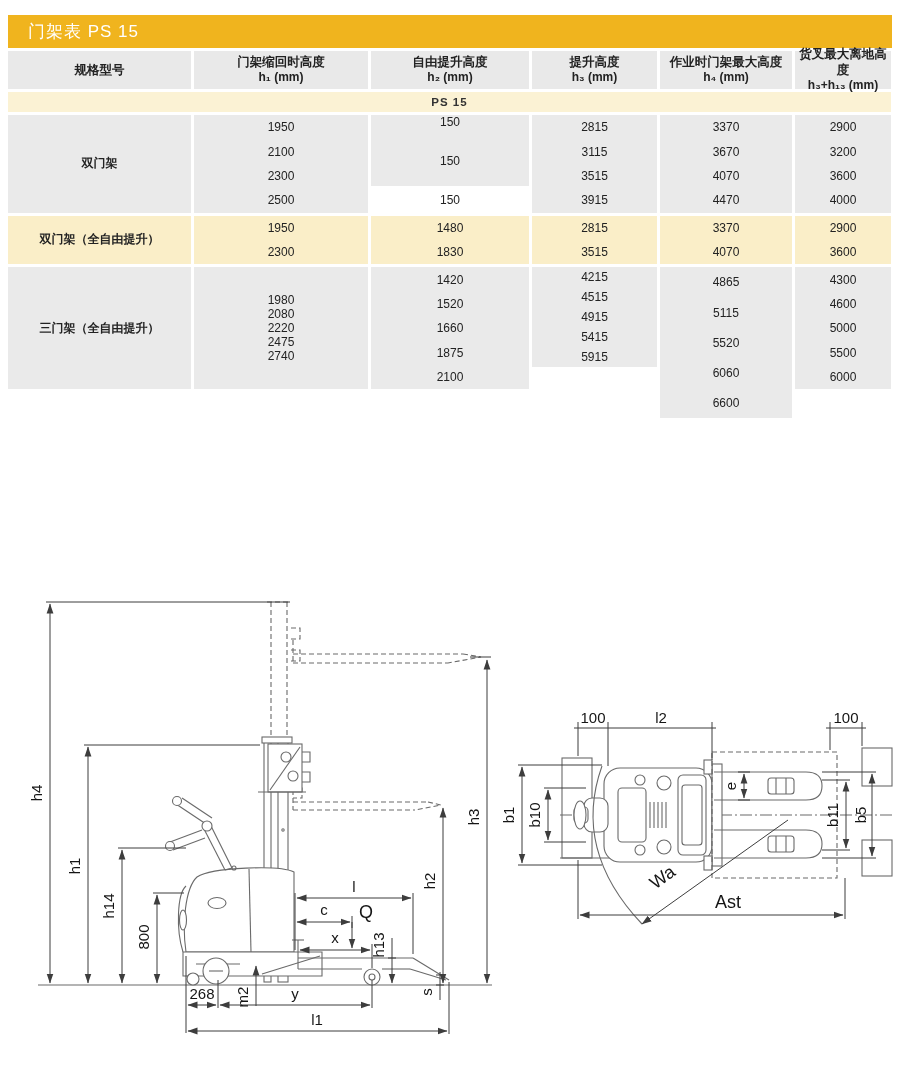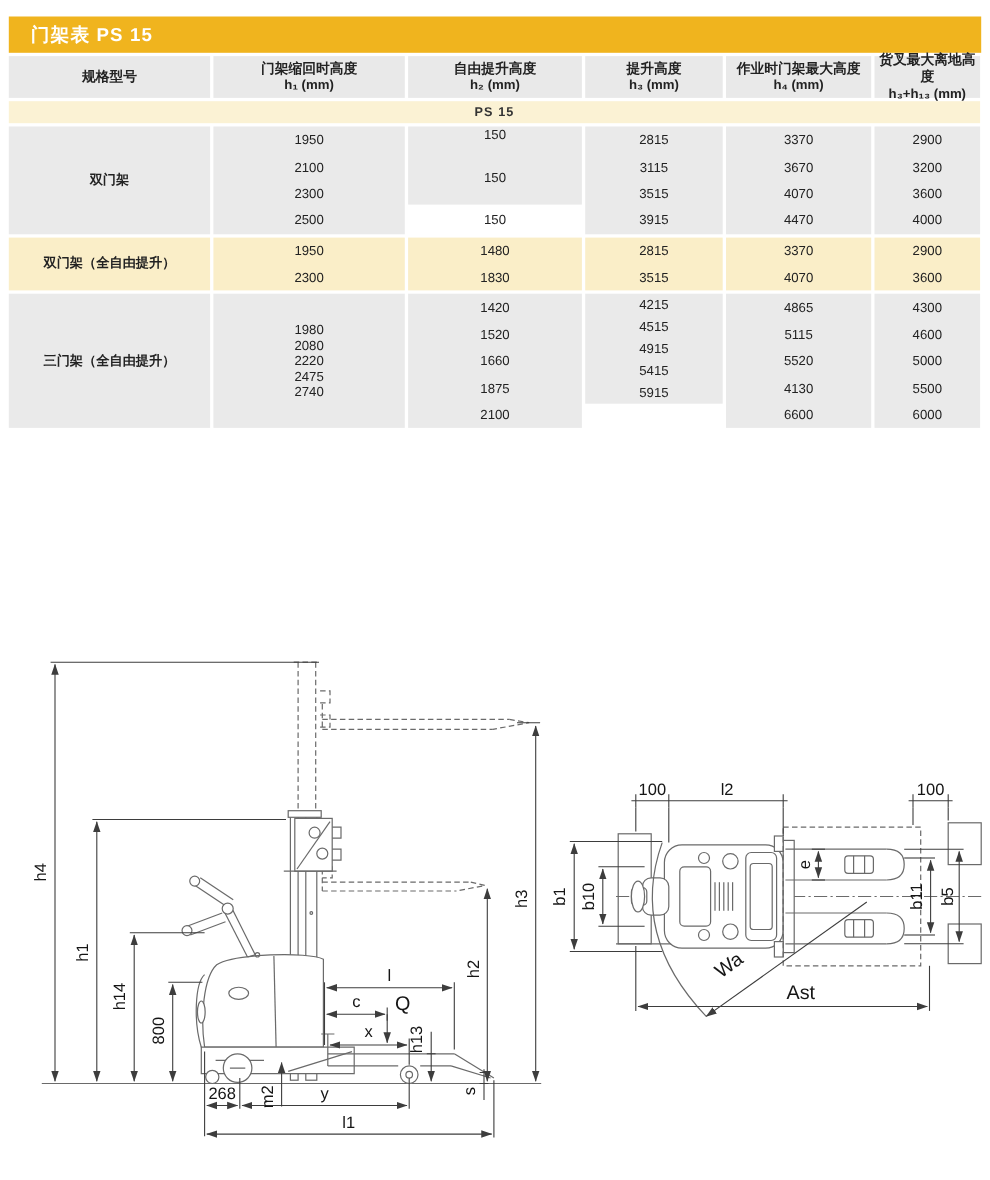--- a/index.html
+++ b/index.html
@@ -1,19 +1,19 @@
 <!DOCTYPE html>
 <html><head>
 <meta charset="utf-8">
 <style>
   html,body{margin:0;padding:0;background:#fff;}
   .page{position:relative;width:900px;height:1073px;background:#fff;overflow:hidden;
         font-family:"Liberation Sans","DejaVu Sans",sans-serif;}
   .title-bar{position:absolute;left:8px;top:15px;width:884px;height:33px;background:#F0B41E;
-             color:#fff;font-weight:bold;font-size:17px;display:flex;align-items:center;
+             color:#fff;font-weight:normal;font-size:17px;display:flex;align-items:center;
              padding-left:20px;box-sizing:border-box;letter-spacing:1px;}
   .spec-table{position:absolute;left:8px;top:51px;width:884px;display:grid;
               grid-template-columns:183px 174px 158px 125px 132px 96px;gap:3px;background:#fff;}
   .hcell{background:#E9E9E9;height:38px;display:flex;flex-direction:column;justify-content:center;
          align-items:center;font-weight:bold;font-size:12.5px;color:#222;line-height:1.3;text-align:center;}
   .hcell .sub{font-size:12px;}
   .model-row{grid-column:1/-1;background:#FBF2D4;height:20px;display:flex;align-items:center;
              justify-content:center;font-weight:bold;font-size:11.5px;color:#333;letter-spacing:1px;}
   .glabel{display:flex;align-items:center;justify-content:center;font-weight:600;font-size:12px;color:#222;}
   .gcol{display:flex;flex-direction:column;justify-content:space-around;align-items:center;
@@ -132,25 +132,25 @@
         <div class="val">1875</div>
         <div class="val">2100</div>
       </div>
       <div class="gcol bg-gray" style="height: 100px;">
         <div class="val">4215</div>
         <div class="val">4515</div>
         <div class="val">4915</div>
         <div class="val">5415</div>
         <div class="val">5915</div>
       </div>
-      <div class="gcol bg-gray" style="height: 122px; text-align: center;">
+      <div class="gcol bg-gray" style="height: 151px; text-align: center;">
         <div class="val">4865</div>
         <div class="val">5115</div>
         <div class="val">5520</div>
-        <div class="val">4130</div>
+        <div class="val">6060</div>
         <div class="val">6600</div>
       </div>
       <div class="gcol bg-gray" style="height: 122px;">
         <div class="val">4300</div>
         <div class="val">4600</div>
         <div class="val">5000</div>
         <div class="val">5500</div>
         <div class="val">6000</div>
       </div>
     </div>

